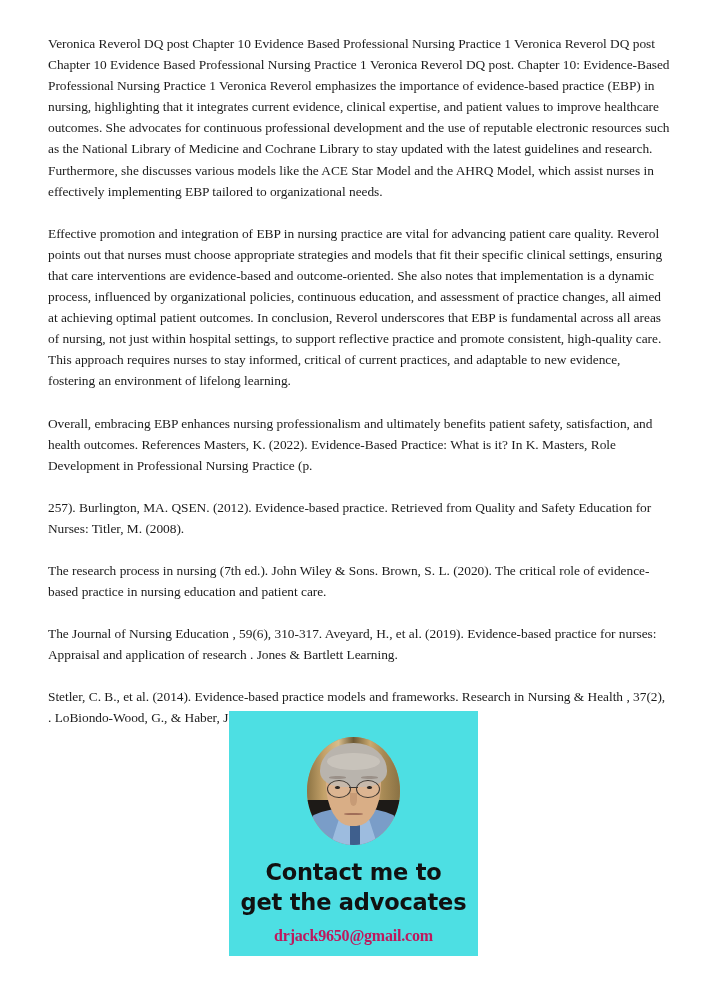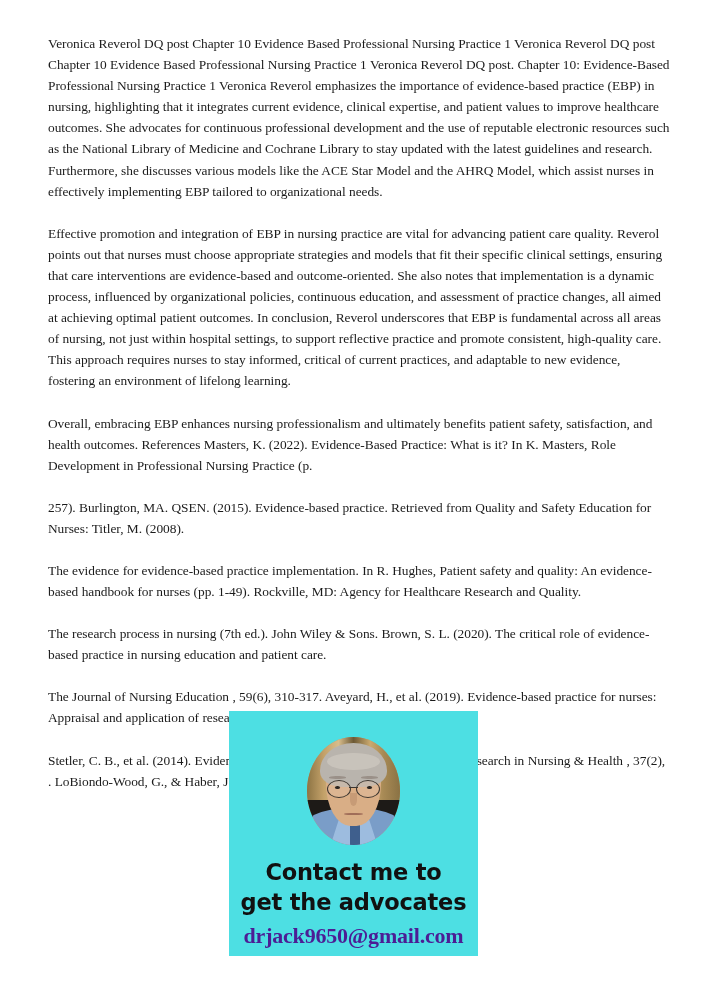--- a/index.html
+++ b/index.html
@@ -148,36 +148,35 @@
     font-family: "DejaVu Sans", "Liberation Sans", sans-serif;
     font-weight: bold;
     font-size: 22.5px;
     line-height: 30px;
     color: #111111;
     letter-spacing: -0.2px;
   }
   #contact-email {
     font-family: "Liberation Serif", "DejaVu Serif", serif;
     font-weight: bold;
-    font-size: 22px;
+    font-size: 16px;
     line-height: 30px;
-    color: #4c1d95;
+    color: #be185d;
     margin-top: 4px;
     letter-spacing: -0.2px;
   }
 </style>
 </head>
 <body>
 
 <div id="doc">
   <p class="para">Veronica Reverol DQ post Chapter 10 Evidence Based Professional Nursing Practice 1 Veronica Reverol DQ post Chapter 10 Evidence Based Professional Nursing Practice 1 Veronica Reverol DQ post. Chapter 10: Evidence-Based Professional Nursing Practice 1 Veronica Reverol emphasizes the importance of evidence-based practice (EBP) in nursing, highlighting that it integrates current evidence, clinical expertise, and patient values to improve healthcare outcomes. She advocates for continuous professional development and the use of reputable electronic resources such as the National Library of Medicine and Cochrane Library to stay updated with the latest guidelines and research. Furthermore, she discusses various models like the ACE Star Model and the AHRQ Model, which assist nurses in effectively implementing EBP tailored to organizational needs.</p>
   <p class="para">Effective promotion and integration of EBP in nursing practice are vital for advancing patient care quality. Reverol points out that nurses must choose appropriate strategies and models that fit their specific clinical settings, ensuring that care interventions are evidence-based and outcome-oriented. She also notes that implementation is a dynamic process, influenced by organizational policies, continuous education, and assessment of practice changes, all aimed at achieving optimal patient outcomes. In conclusion, Reverol underscores that EBP is fundamental across all areas of nursing, not just within hospital settings, to support reflective practice and promote consistent, high-quality care. This approach requires nurses to stay informed, critical of current practices, and adaptable to new evidence, fostering an environment of lifelong learning.</p>
   <p class="para">Overall, embracing EBP enhances nursing professionalism and ultimately benefits patient safety, satisfaction, and health outcomes. References Masters, K. (2022). Evidence-Based Practice: What is it? In K. Masters, Role Development in Professional Nursing Practice (p.</p>
-  <p class="para">257). Burlington, MA. QSEN. (2015). Evidence-based practice. Retrieved from Quality and Safety Education for Nurses: Titler, M. (2008).</p>
-  <p class="para">The evidence for evidence-based practice implementation. In R. Hughes, Patient safety and quality: An evidence-based handbook for nurses (pp. 1-49). Rockville, MD: Agency for Healthcare Research and Quality.</p>
+  <p class="para">257). Burlington, MA. QSEN. (2012). Evidence-based practice. Retrieved from Quality and Safety Education for Nurses: Titler, M. (2008).</p>
   <p class="para">The research process in nursing (7th ed.). John Wiley &amp; Sons. Brown, S. L. (2020). The critical role of evidence-based practice in nursing education and patient care.</p>
   <p class="para">The Journal of Nursing Education , 59(6), 310-317. Aveyard, H., et al. (2019). Evidence-based practice for nurses: Appraisal and application of research . Jones &amp; Bartlett Learning.</p>
   <p class="para">Stetler, C. B., et al. (2014). Evidence-based practice models and frameworks. Research in Nursing &amp; Health , 37(2), . LoBiondo-Wood, G., &amp; Haber, J. (2018).</p>
 </div>
 
 <div id="contact-overlay" style="background: rgb(77, 223, 227);">
   <div id="contact-photo">
     <div class="ph-bgwall"></div>
     <div class="ph-darkband"></div>
     <div class="ph-shirt"></div>

